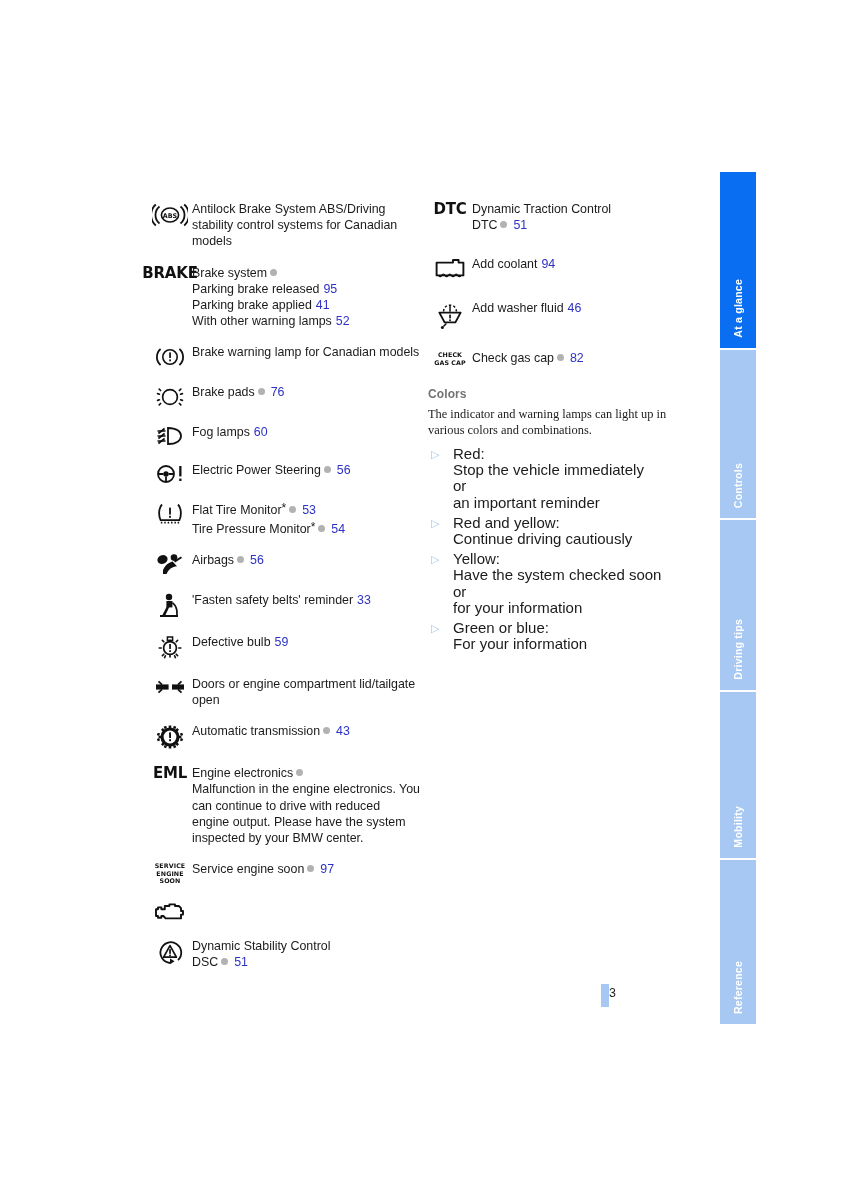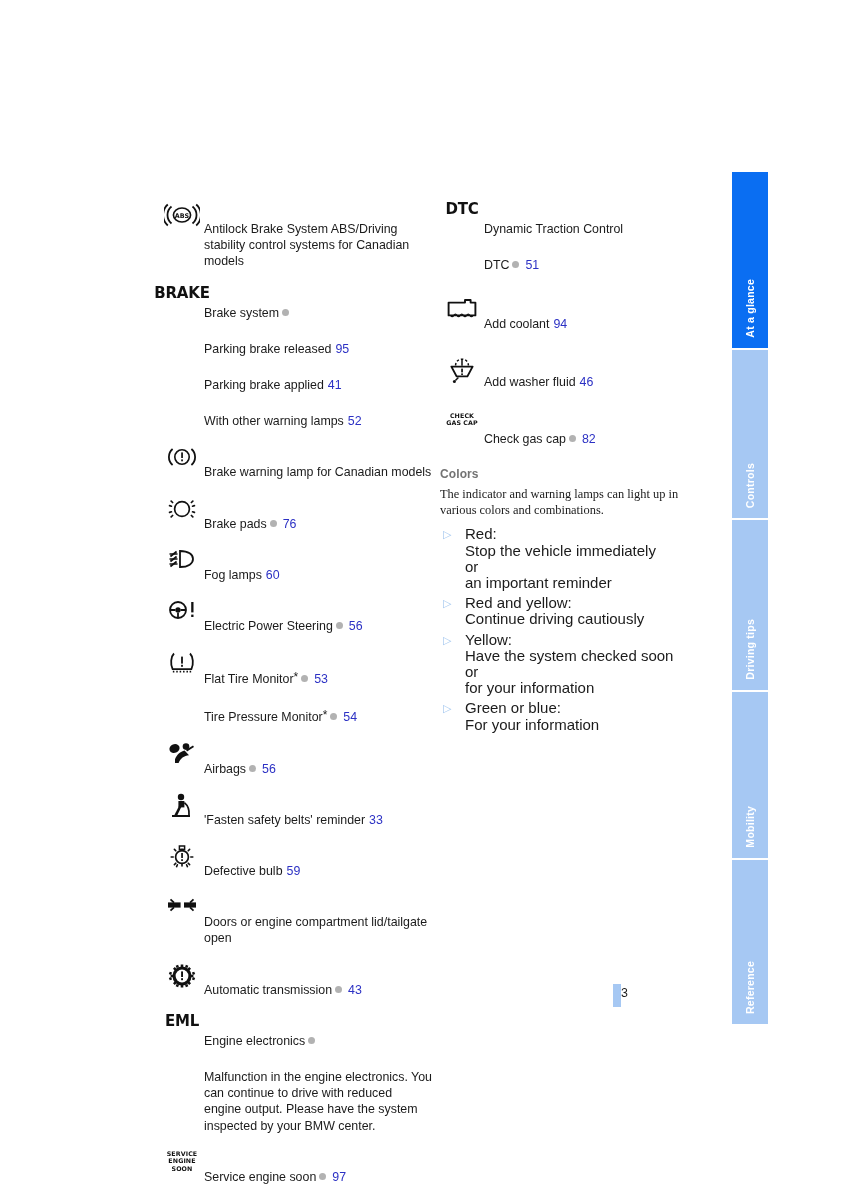--- a/index.html
+++ b/index.html
@@ -12,21 +12,21 @@
     height: 1200px;
     position: relative;
     font-family: "Liberation Sans", sans-serif;
     color: #1a1a1a;
     overflow: hidden;
   }
 
   
   #page {
     position: absolute;
-    left: 12px; top: 0;
+    left: 0; top: 0;
     width: 715px; height: 1200px;
   }
 
   
   .col {
     position: absolute;
     top: 200px;
   }
   #col-left  { left: 148px; width: 272px; }
   #col-right { left: 428px; width: 268px; }
@@ -45,21 +45,21 @@
     justify-content: center;
     padding-top: 2px;
   }
   .lamp-icon svg { display: block; }
   .lamp-text {
     font-size: 12.4px;
     line-height: 16.2px;
     color: #1b1b1b;
     padding-top: 1px;
   }
-  .lamp-text .ln { white-space: normal; margin-top: 20px; }
+  .lamp-text .ln { white-space: normal; }
 
   
   .txt-icon {
     font-family: "DejaVu Sans", sans-serif;
     font-weight: bold;
     font-size: 15px;
     letter-spacing: -0.2px;
     color: #111;
     line-height: 1;
   }

